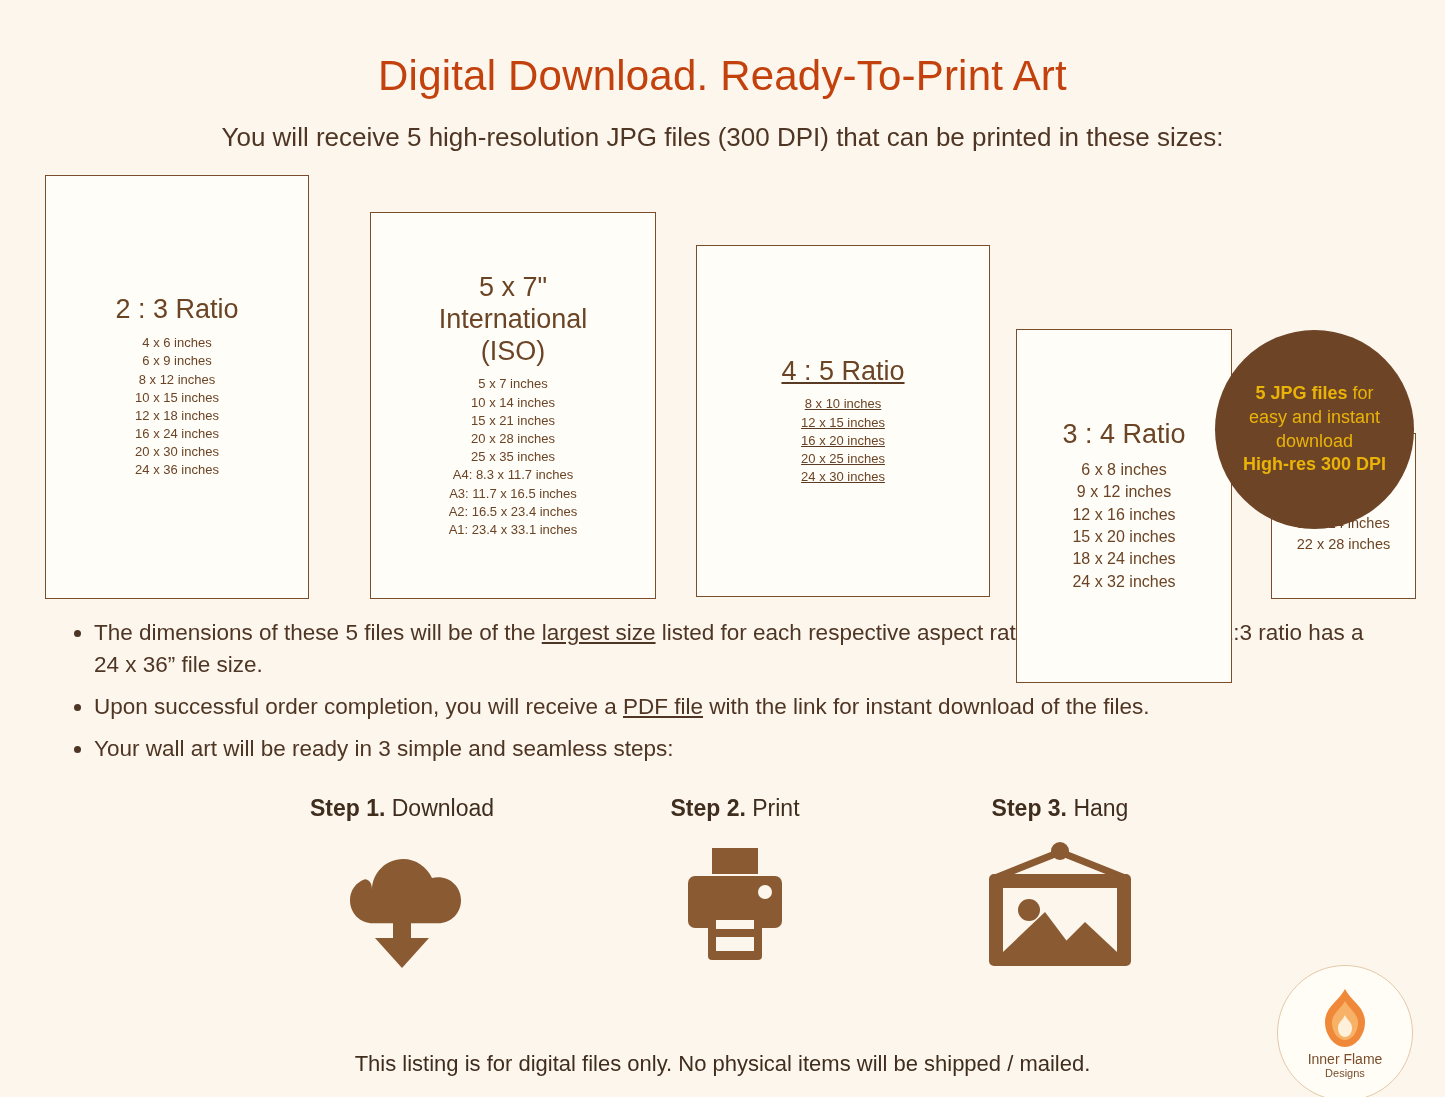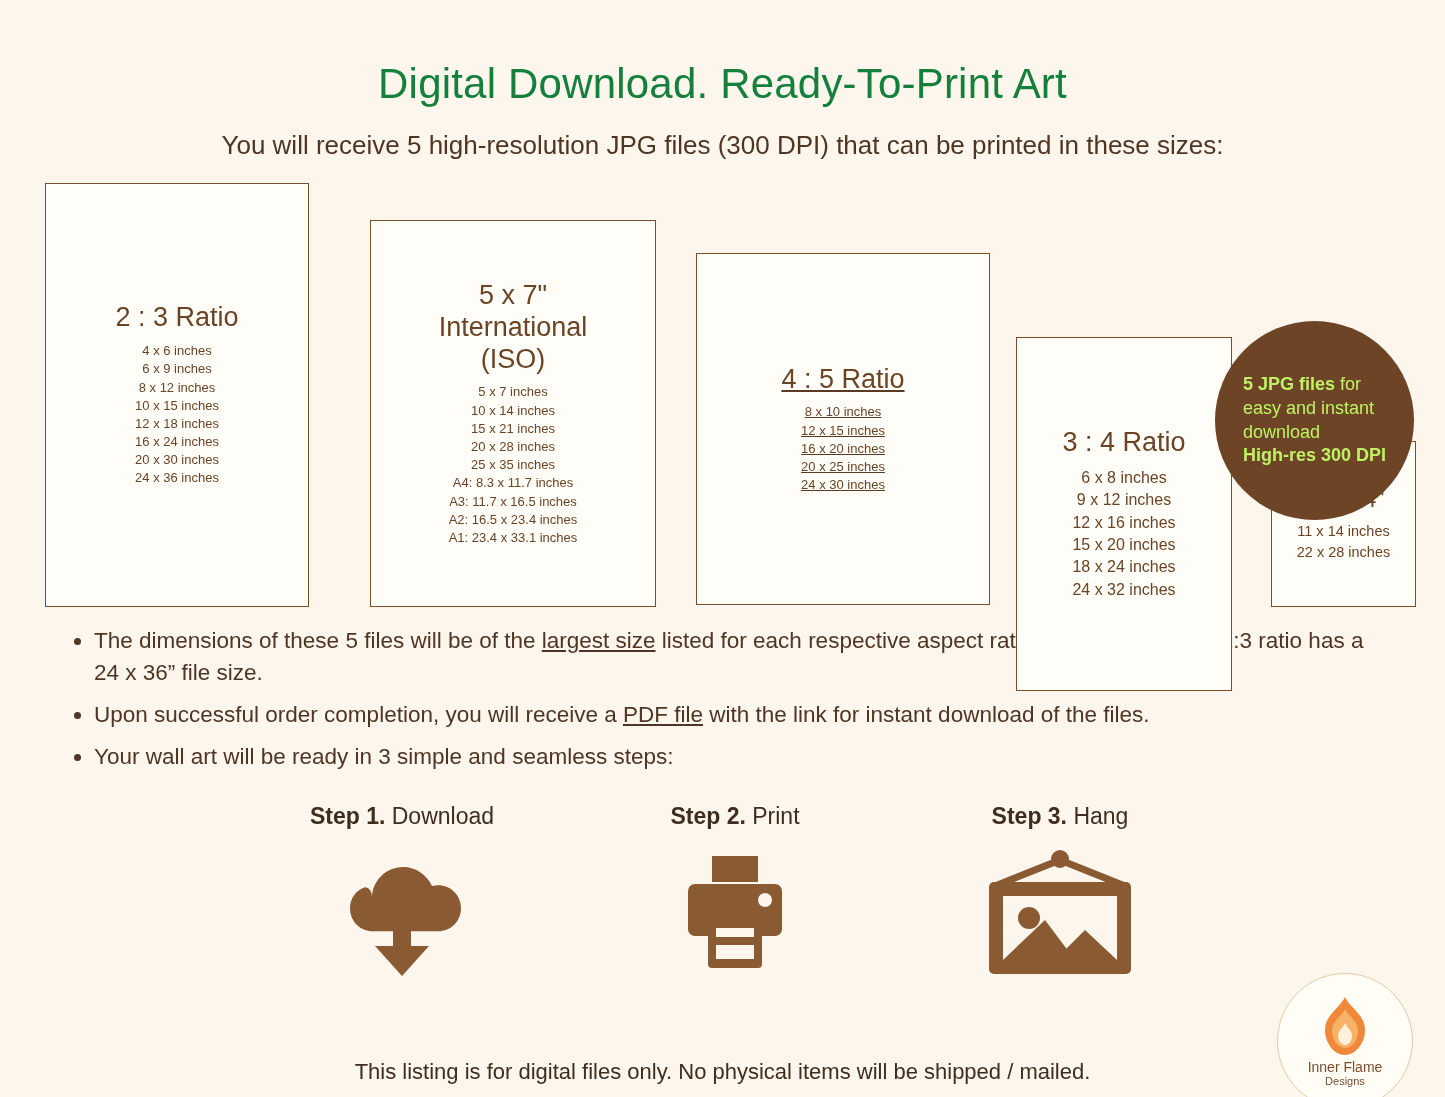--- a/index.html
+++ b/index.html
@@ -11,24 +11,24 @@
     color: #5a3a22;
     position: relative;
     overflow: hidden;
   }
   .page { position: relative; width: 1445px; height: 1097px; }
 
   .title {
     text-align: center;
     font-size: 42px;
     font-weight: 400;
-    color: #15803d;
+    color: #c2410c;
     letter-spacing: 0.2px;
     padding-top: 44px;
-    margin: 16px;
+    margin: 8px;
   }
   .subtitle {
     text-align: center;
     font-size: 26px;
     color: #4e3524;
     margin: 22px 0 0 0;
     font-weight: 400;
   }
 
   
@@ -70,27 +70,27 @@
   #card-34  { left: 1016px; top: 154px; width: 216px; height: 354px; }
   #card-1114{ left: 1271px; top: 258px; width: 145px; height: 166px; }
 
   #card-1114 .ratio { font-size: 23px; }
   #card-1114 .list { font-size: 14.5px; }
   #card-34 .list { font-size: 16px; }
 
   
   .badge {
     position: absolute;
-    right: 31px; top: 138px;
+    right: 31px; top: 155px;
     width: 199px; height: 199px;
     border-radius: 50%;
     background: #6e4427;
-    color: #bef264;
+    color: #eab308;
     display: flex; align-items: center; justify-content: center;
-    text-align: left;
+    text-align: center;
     font-size: 18px;
     line-height: 1.32;
     padding: 0 18px;
     z-index: 5;
   }
   .badge b { font-weight: 700; }
 
   
   .bullets {
     margin: 12px 52px 0 52px;

